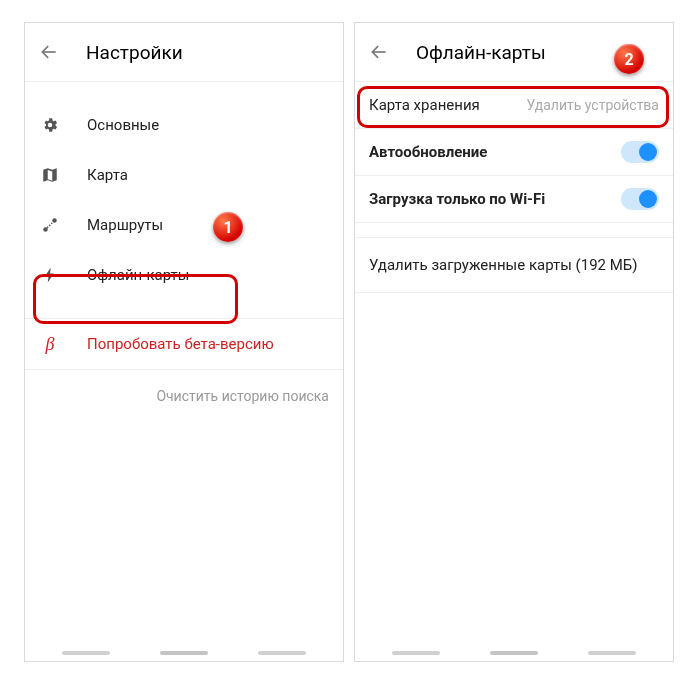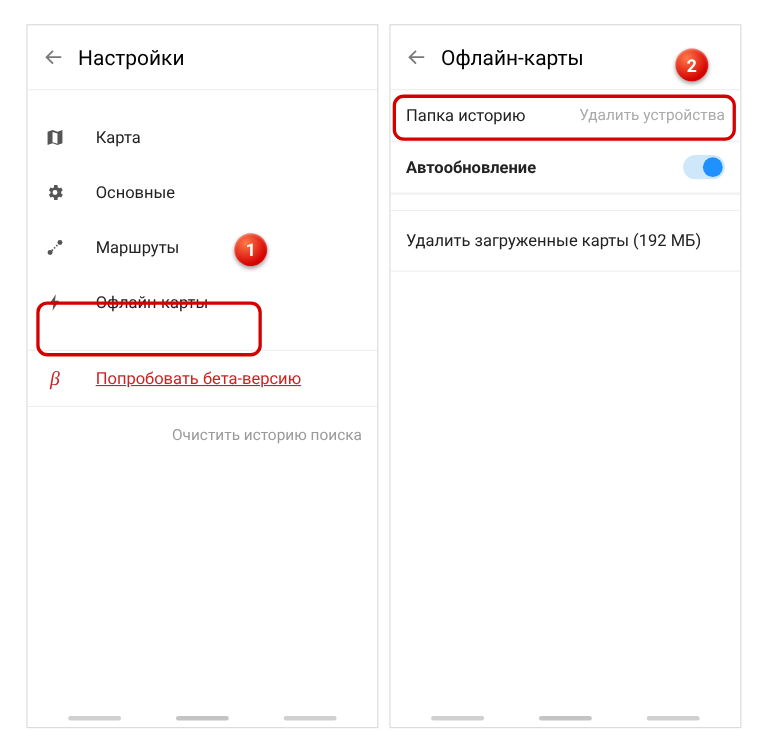--- a/index.html
+++ b/index.html
@@ -21,21 +21,21 @@
   }
   .phone.left { left: 24px; }
   .phone.right { left: 354px; }
 
   
   .header {
     display: flex;
     align-items: center;
     height: 58px;
     padding: 0 14px;
-    gap: 12px;
+    gap: 27px;
   }
   .back-icon svg { display: block; }
   .header-title {
     font-size: 19px;
     font-weight: 400;
     color: #000;
   }
   .divider {
     height: 1px;
     background: #eee;
@@ -54,21 +54,21 @@
   .row .icon {
     width: 22px;
     display: flex;
     justify-content: center;
     color: #555;
   }
   .row .label {
     font-size: 15px;
     color: #222;
   }
-  .row.beta .label { color: #c22; text-decoration: underline; }
+  .row.beta .label { color: #c22; }
   .row.beta .icon { color: #c22; }
 
   .secondary-row {
     padding: 18px 14px;
     font-size: 14px;
     color: #9a9a9a;
     text-align: right;
   }
 
   
@@ -180,33 +180,33 @@
         </svg>
     </span>
     <span class="header-title">Настройки</span>
   </div>
   <div class="divider"></div>
   <div class="spacer"></div>
 
   <div class="row">
     <span class="icon">
       <svg width="18" height="18" viewBox="0 0 24 24" fill="#555">
+          <path d="M19.4 13a7.5 7.5 0 000-2l2-1.6-2-3.4-2.4.9a7.4 7.4 0 00-1.7-1L15 3h-4l-.3 2.9a7.4 7.4 0 00-1.7 1l-2.4-.9-2 3.4L6.6 11a7.5 7.5 0 000 2l-2 1.6 2 3.4 2.4-.9a7.4 7.4 0 001.7 1L11 21h4l.3-2.9a7.4 7.4 0 001.7-1l2.4.9 2-3.4zM12 15a3 3 0 110-6 3 3 0 010 6z"></path>
+        </svg>
+    </span>
+    <span class="label">Основные</span>
+  </div>
+
+  <div class="row">
+    <span class="icon">
+      <svg width="18" height="18" viewBox="0 0 24 24" fill="#555">
           <path d="M9 3L3 5v16l6-2 6 2 6-2V3l-6 2-6-2zm0 2.3l6 2v12.4l-6-2V5.3z"></path>
         </svg>
     </span>
     <span class="label">Карта</span>
-  </div>
-
-  <div class="row">
-    <span class="icon">
-      <svg width="18" height="18" viewBox="0 0 24 24" fill="#555">
-          <path d="M19.4 13a7.5 7.5 0 000-2l2-1.6-2-3.4-2.4.9a7.4 7.4 0 00-1.7-1L15 3h-4l-.3 2.9a7.4 7.4 0 00-1.7 1l-2.4-.9-2 3.4L6.6 11a7.5 7.5 0 000 2l-2 1.6 2 3.4 2.4-.9a7.4 7.4 0 001.7 1L11 21h4l.3-2.9a7.4 7.4 0 001.7-1l2.4.9 2-3.4zM12 15a3 3 0 110-6 3 3 0 010 6z"></path>
-        </svg>
-    </span>
-    <span class="label">Основные</span>
   </div>
 
   <div class="row">
     <span class="icon">
       <svg width="18" height="18" viewBox="0 0 24 24" fill="#555">
           <circle cx="6" cy="18" r="3"></circle>
           <circle cx="18" cy="6" r="3"></circle>
           <path d="M8 16c4-4 4-4 8-8" stroke="#555" stroke-width="2" fill="none" stroke-dasharray="2 2"></path>
         </svg>
     </span>
@@ -252,31 +252,35 @@
       <svg width="20" height="20" viewBox="0 0 24 24" fill="none" stroke="#777" stroke-width="2">
           <line x1="20" y1="12" x2="5" y2="12"></line>
           <polyline points="11 5 4 12 11 19"></polyline>
         </svg>
     </span>
     <span class="header-title">Офлайн-карты</span>
   </div>
   <div class="divider"></div>
 
   <div class="kv-row">
-    <span class="k">Папка историю</span>
+    <span class="k">Карта хранения</span>
     <span class="v">Удалить устройства</span>
   </div>
   <div class="divider"></div>
 
   <div class="toggle-row">
     <span class="k">Автообновление</span>
     <span class="toggle"></span>
   </div>
   <div class="divider"></div>
 
+  <div class="toggle-row">
+    <span class="k">Загрузка только по Wi-Fi</span>
+    <span class="toggle"></span>
+  </div>
   <div class="divider"></div>
   <div style="height:14px"></div>
   <div class="divider"></div>
 
   <div class="action-row">
     <span>Удалить загруженные карты (192 МБ)</span>
   </div>
   <div class="divider"></div>
 
   <div class="navbar">

